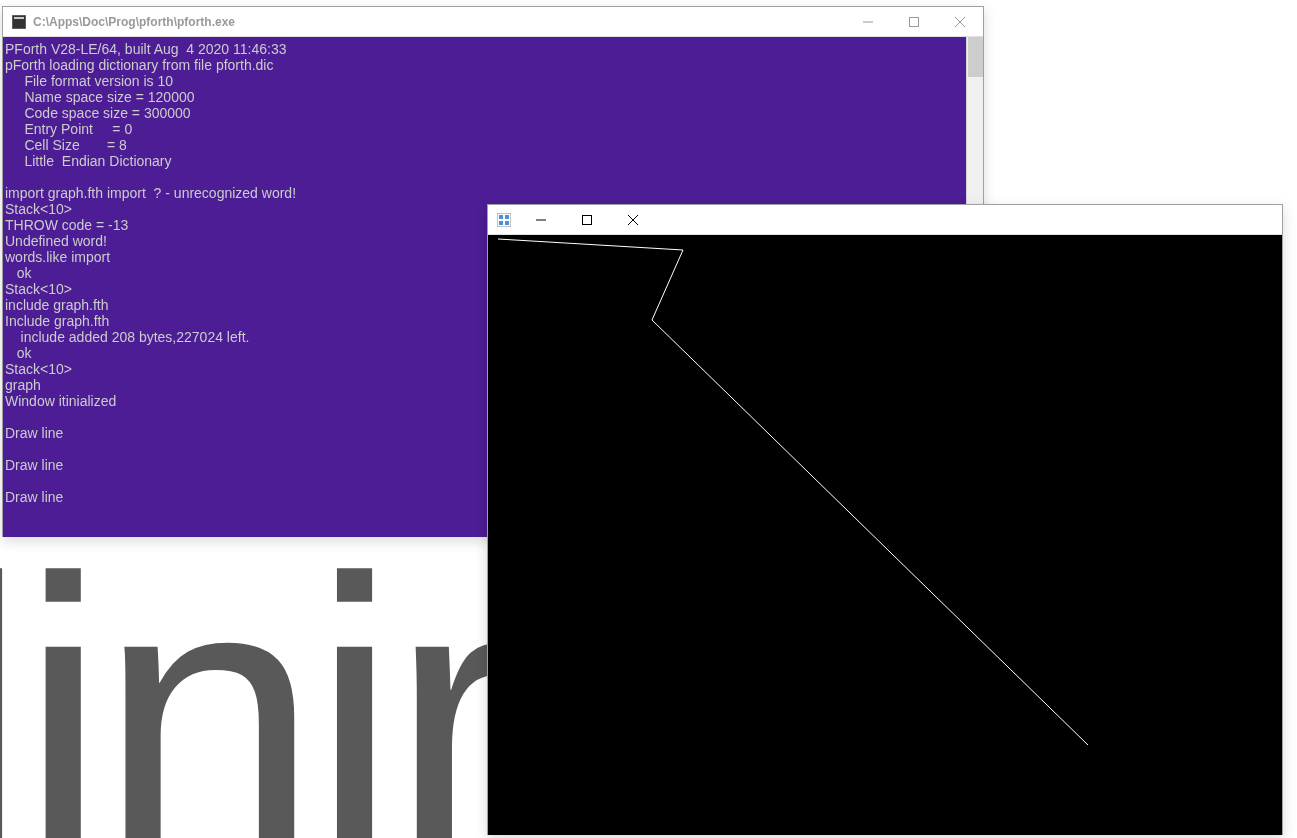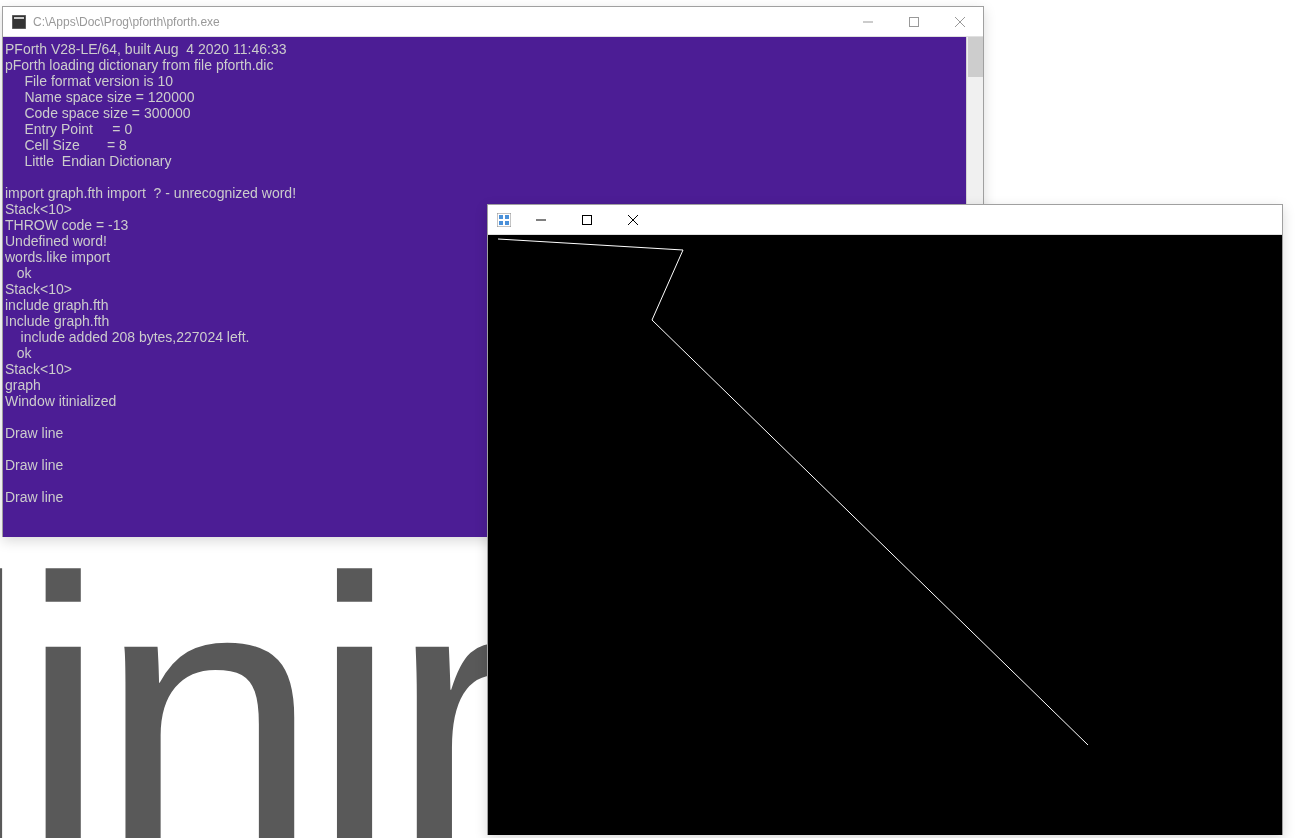--- a/index.html
+++ b/index.html
@@ -37,20 +37,21 @@
       background: #ffffff;
       display: flex;
       align-items: center;
       padding-left: 8px;
       font-size: 12px;
       color: #000;
       border-bottom: 1px solid #e0e0e0;
     }
     .titlebar.inactive {
       color: #999;
+      font-weight: bold;
     }
     .titlebar .app-icon {
       width: 16px;
       height: 16px;
       margin-right: 6px;
       display: inline-flex;
       align-items: center;
       justify-content: center;
     }
     .titlebar .title-text {

